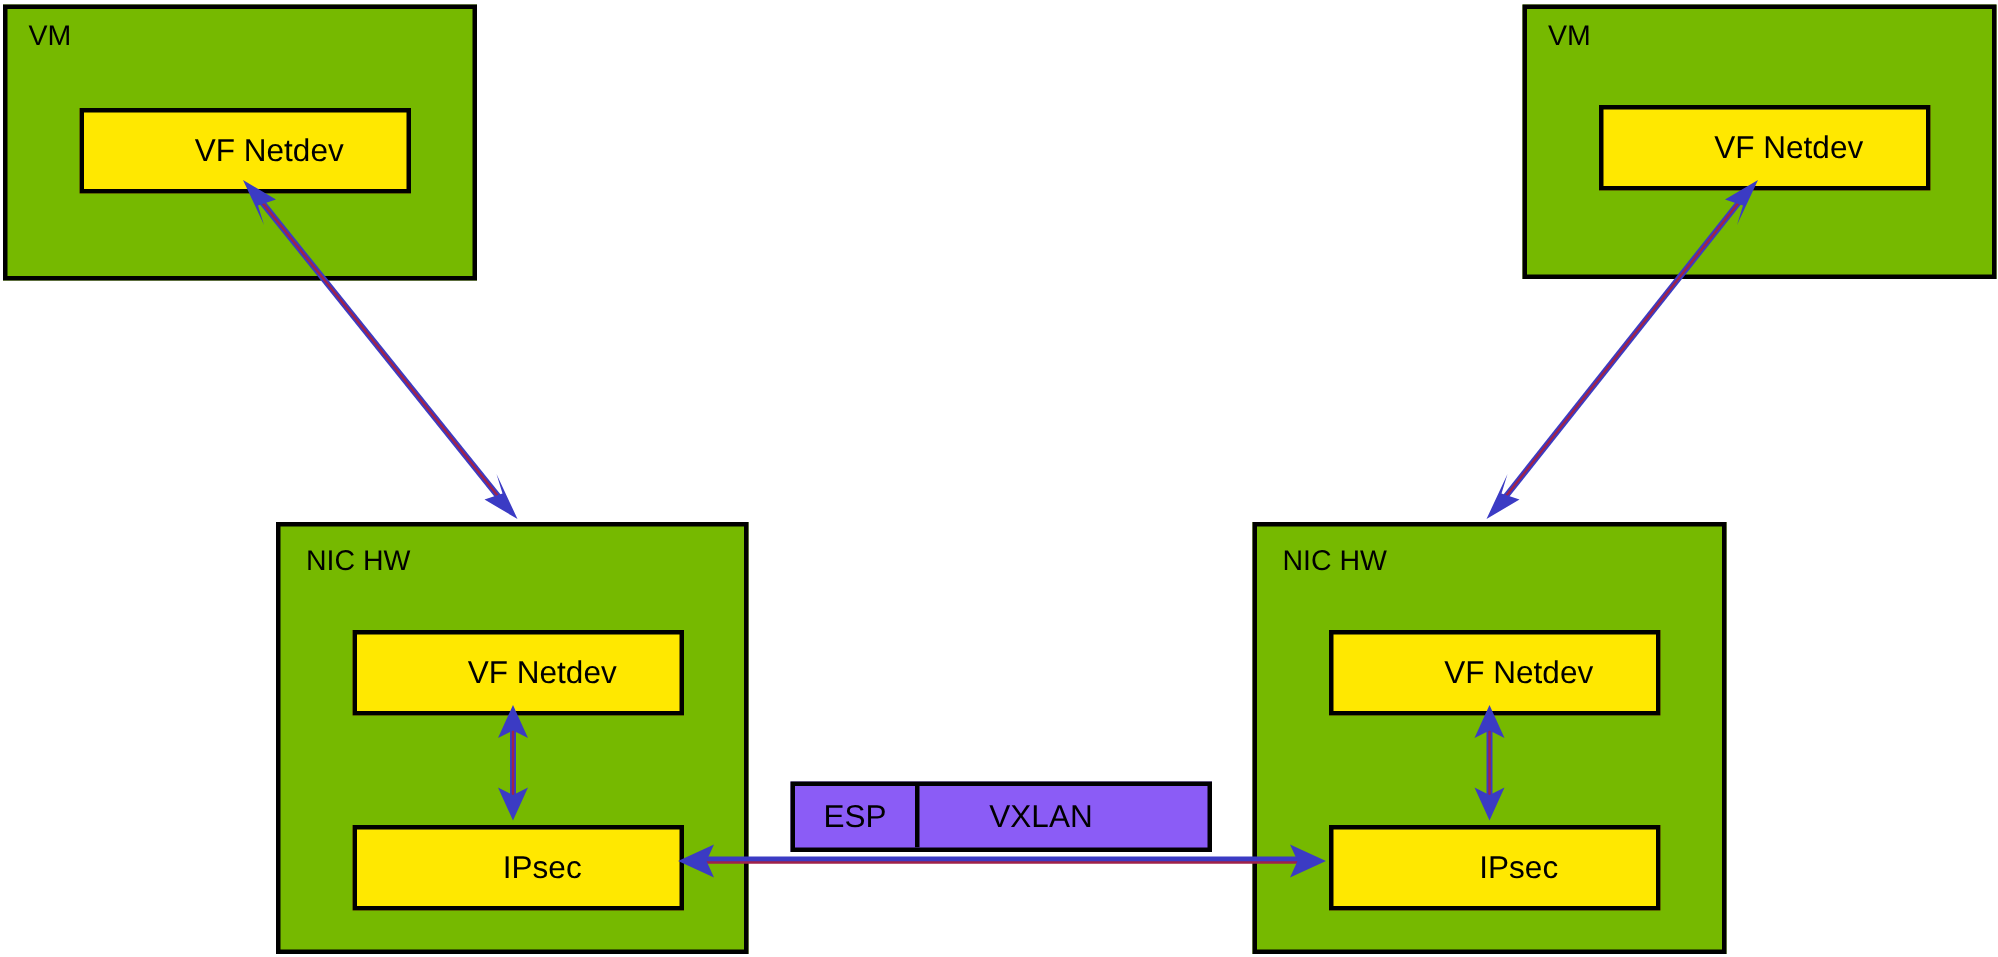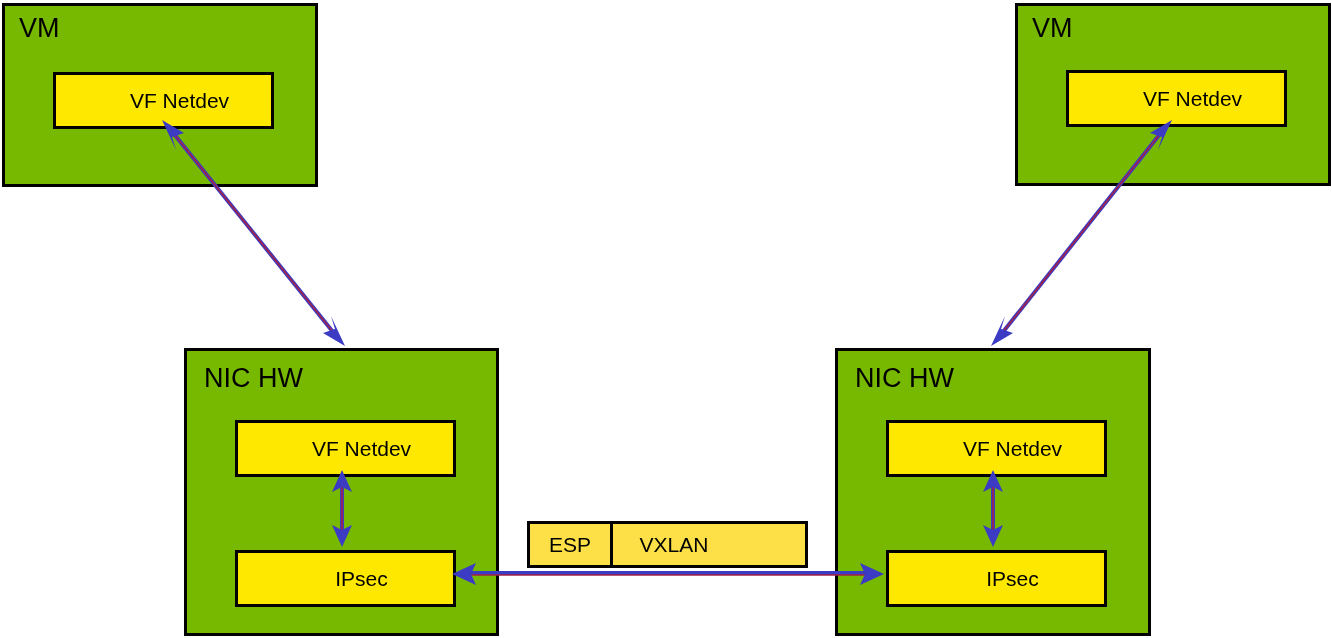--- a/index.html
+++ b/index.html
@@ -18,21 +18,21 @@
   }
   .box {
     position: absolute;
     box-sizing: border-box;
     border: 3px solid #000000;
     background: #76b900;
   }
   .box-label {
     position: absolute;
     color: #000000;
-    font-size: 27px;
+    font-size: 19px;
     line-height: 1;
     white-space: nowrap;
     font-family: "Liberation Sans", sans-serif;
   }
   .chip {
     position: absolute;
     box-sizing: border-box;
     border: 3px solid #000000;
     background: #ffe800;
     display: flex;
@@ -42,21 +42,21 @@
     font-size: 21px;
     line-height: 1;
     white-space: nowrap;
     font-family: "Liberation Sans", sans-serif;
     padding-left: 32px;
   }
   .pkt {
     position: absolute;
     box-sizing: border-box;
     border: 3px solid #000000;
-    background: #fde047;
+    background: #8b5cf6;
     display: flex;
     align-items: stretch;
     overflow: hidden;
   }
   .pkt-field {
     box-sizing: border-box;
     flex: 0 0 auto;
     display: flex;
     align-items: center;
     justify-content: center;
@@ -150,16 +150,16 @@
     <g>
       <line class="arrow-line-blue" x1="470" y1="573" x2="866" y2="573"></line>
       <line class="arrow-line-red" x1="470" y1="575" x2="866" y2="575"></line>
       <polygon class="arrow-head" points="452,574 476,563 471,574 476,585"></polygon>
       <polygon class="arrow-head" points="884,574 860,563 865,574 860,585"></polygon>
     </g>
   </svg>
 
   <div class="pkt" style="left:527px; top:521px; width:281px; height:47px;">
     <div class="pkt-field" style="width:83px;">ESP</div>
-    <div class="pkt-field" style="width:122px;">VXLAN</div>
+    <div class="pkt-field" style="width:122px;margin-left:20px;">VXLAN</div>
   </div>
 
 </div>
 
 </body></html>

